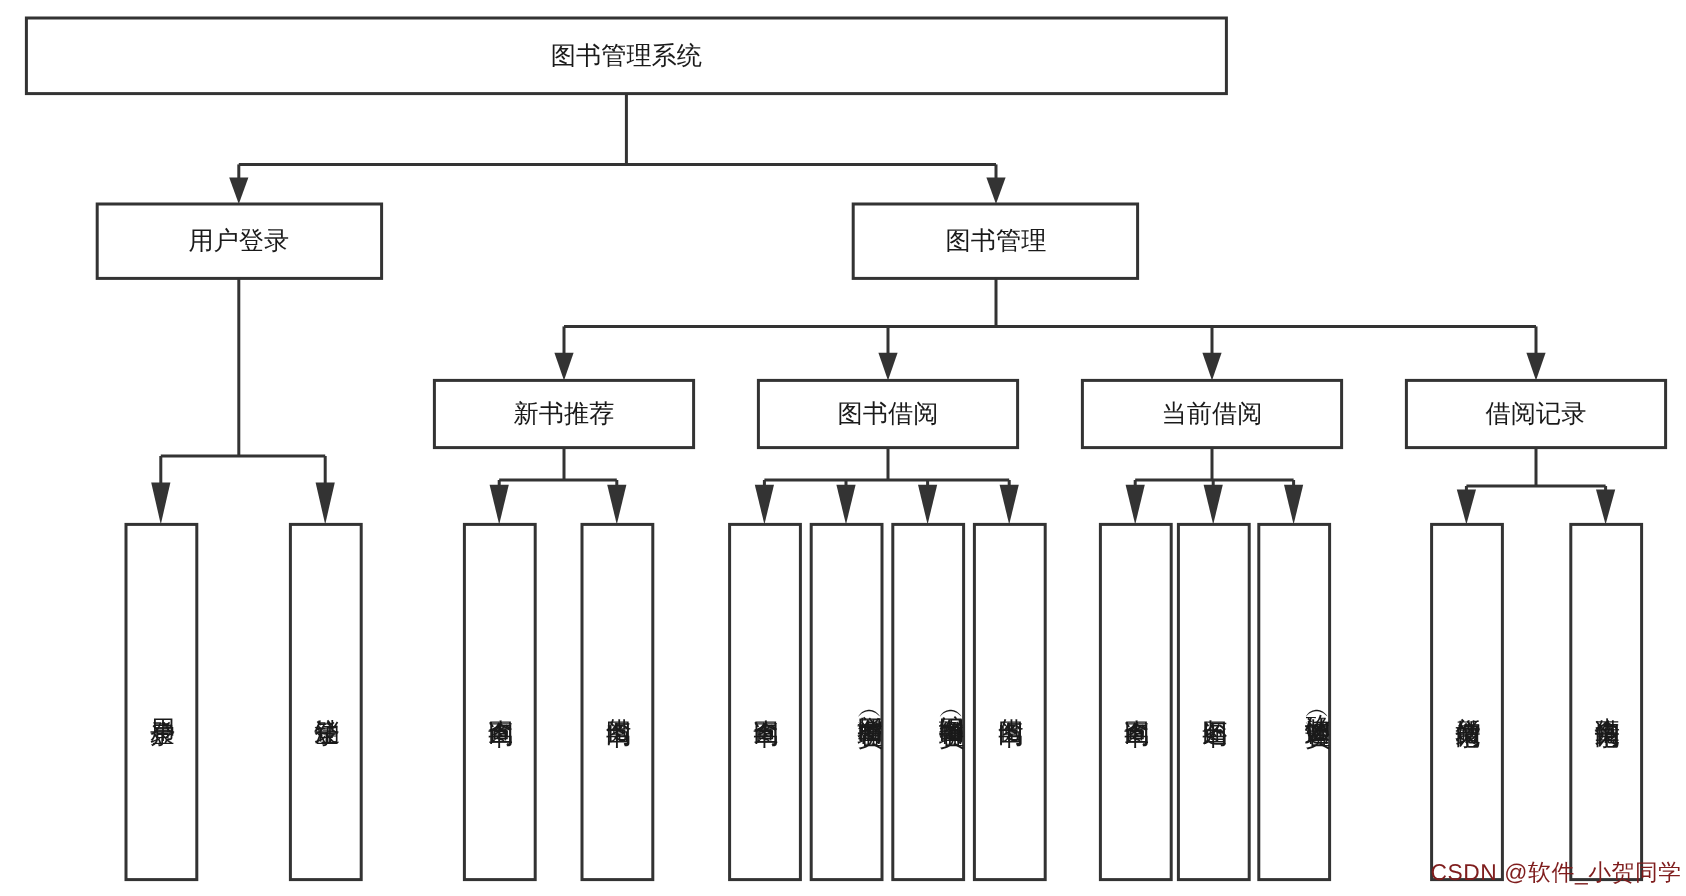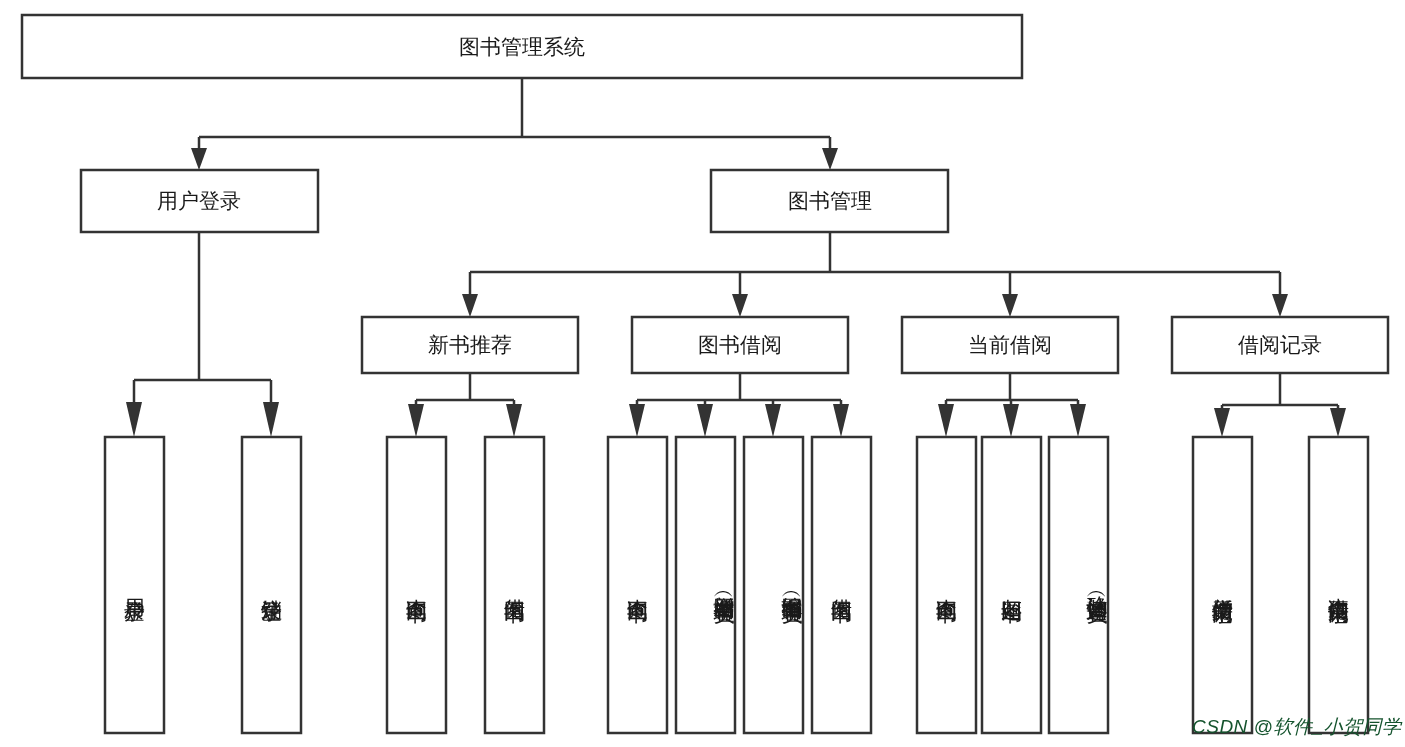--- a/index.html
+++ b/index.html
@@ -62,24 +62,23 @@
     align-items: center;
     justify-content: center;
     text-align: center;
     white-space: nowrap;
     pointer-events: none;
   }
   .watermark {
     position: absolute;
     font-family: "Liberation Sans", "DejaVu Sans", sans-serif;
     font-size: 19px;
-    color: #14532d;
+    color: #7f1d1d;
     white-space: nowrap;
     letter-spacing: 0.5px;
-    font-style: italic;
   }
 </style>
 </head>
 <body>
 
 <div id="diagram-root">
 
   <svg class="diagram-canvas" viewBox="0 0 1405 747">
 
     <g>

